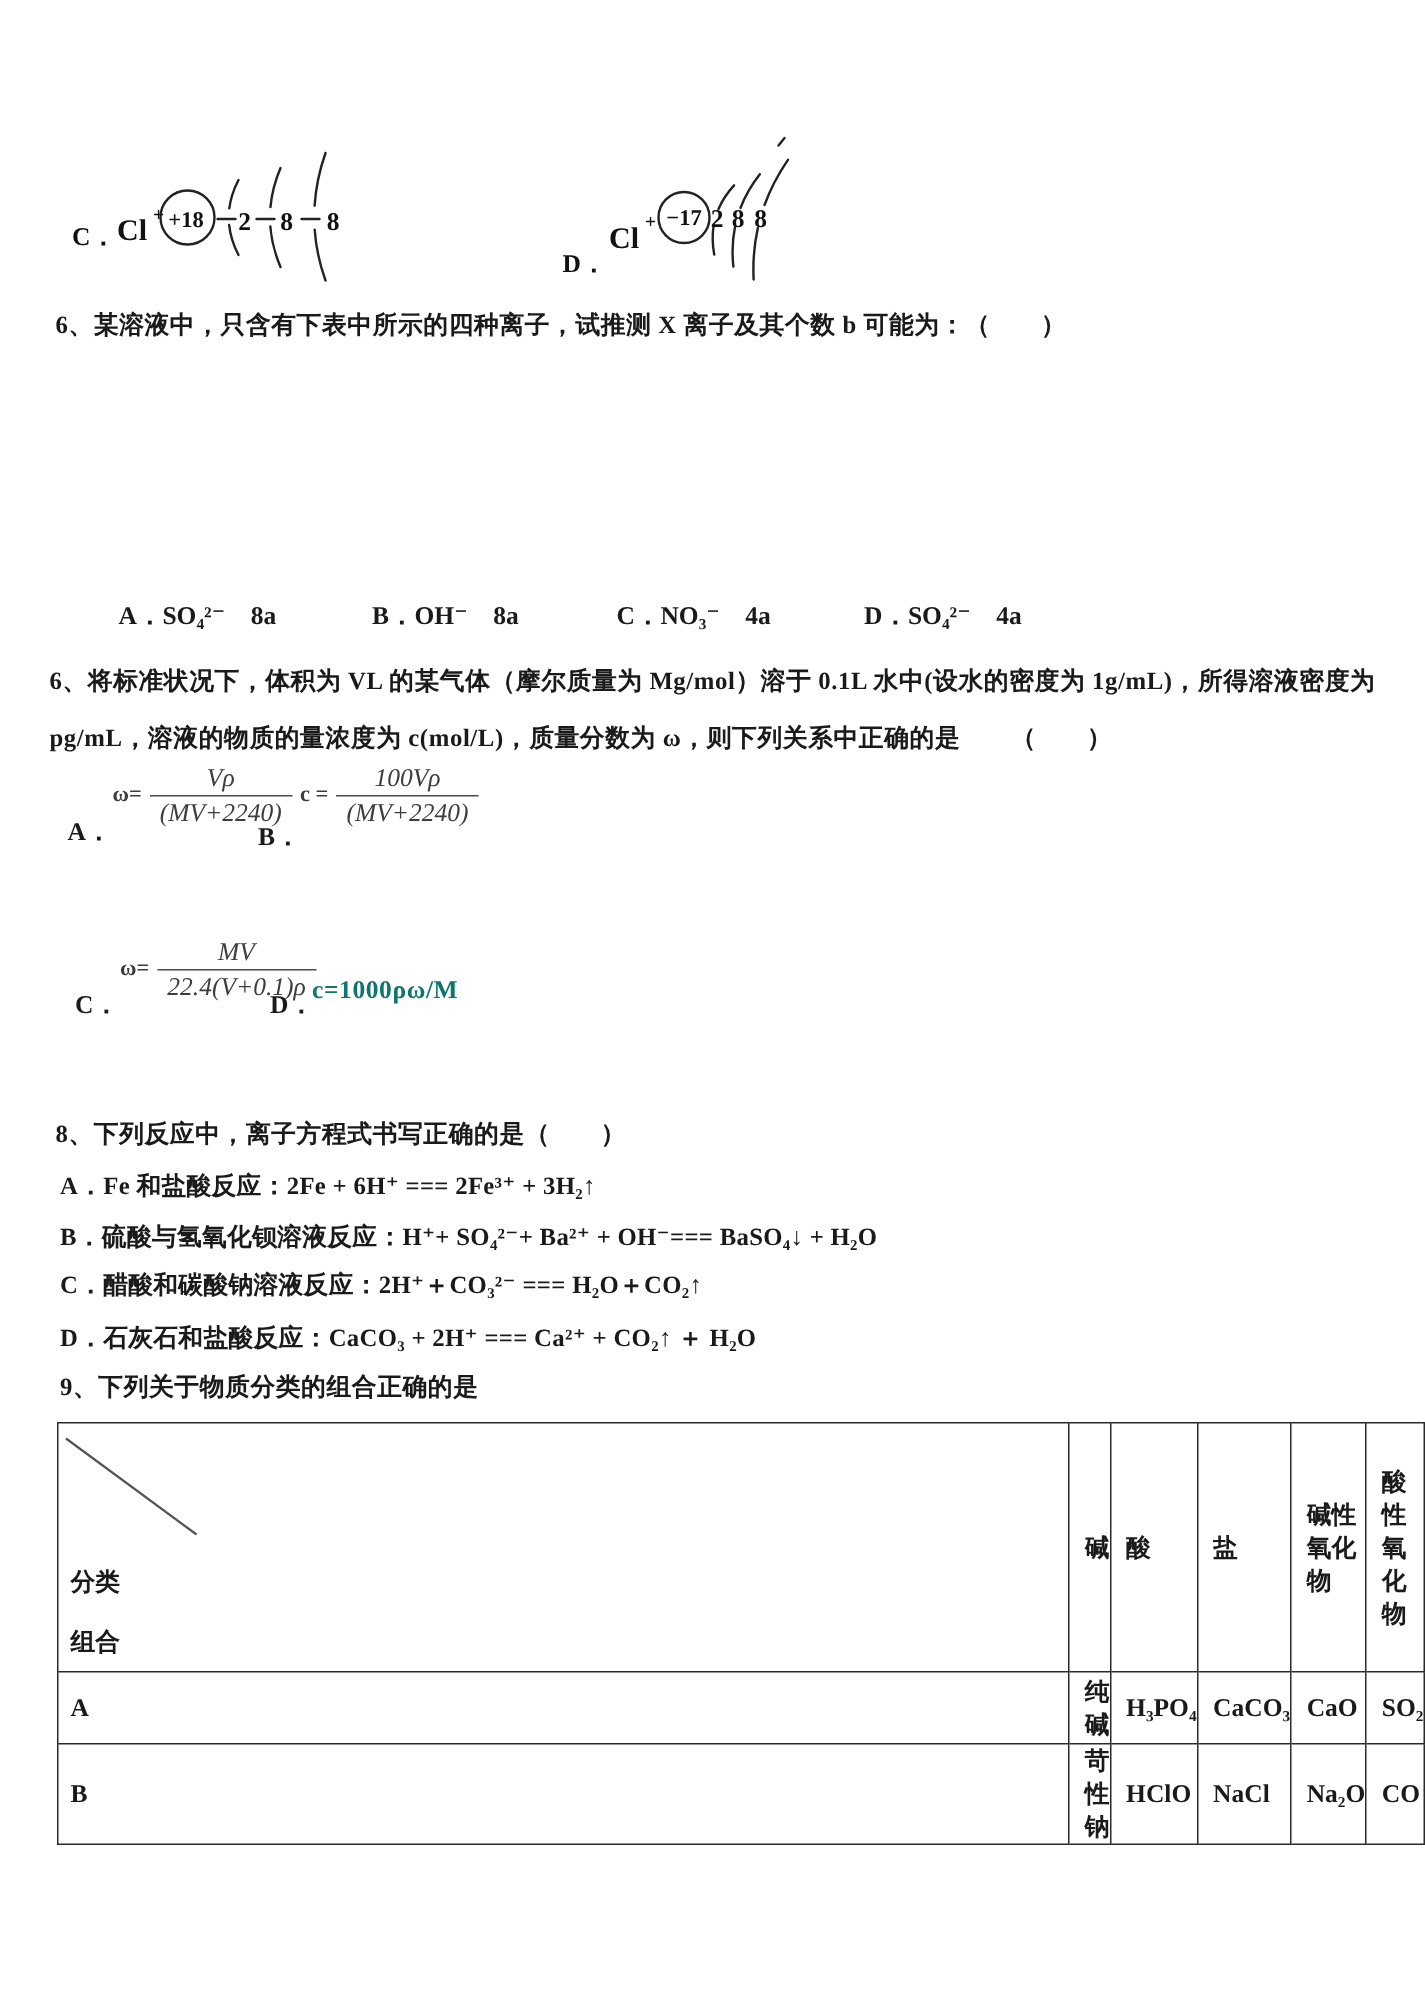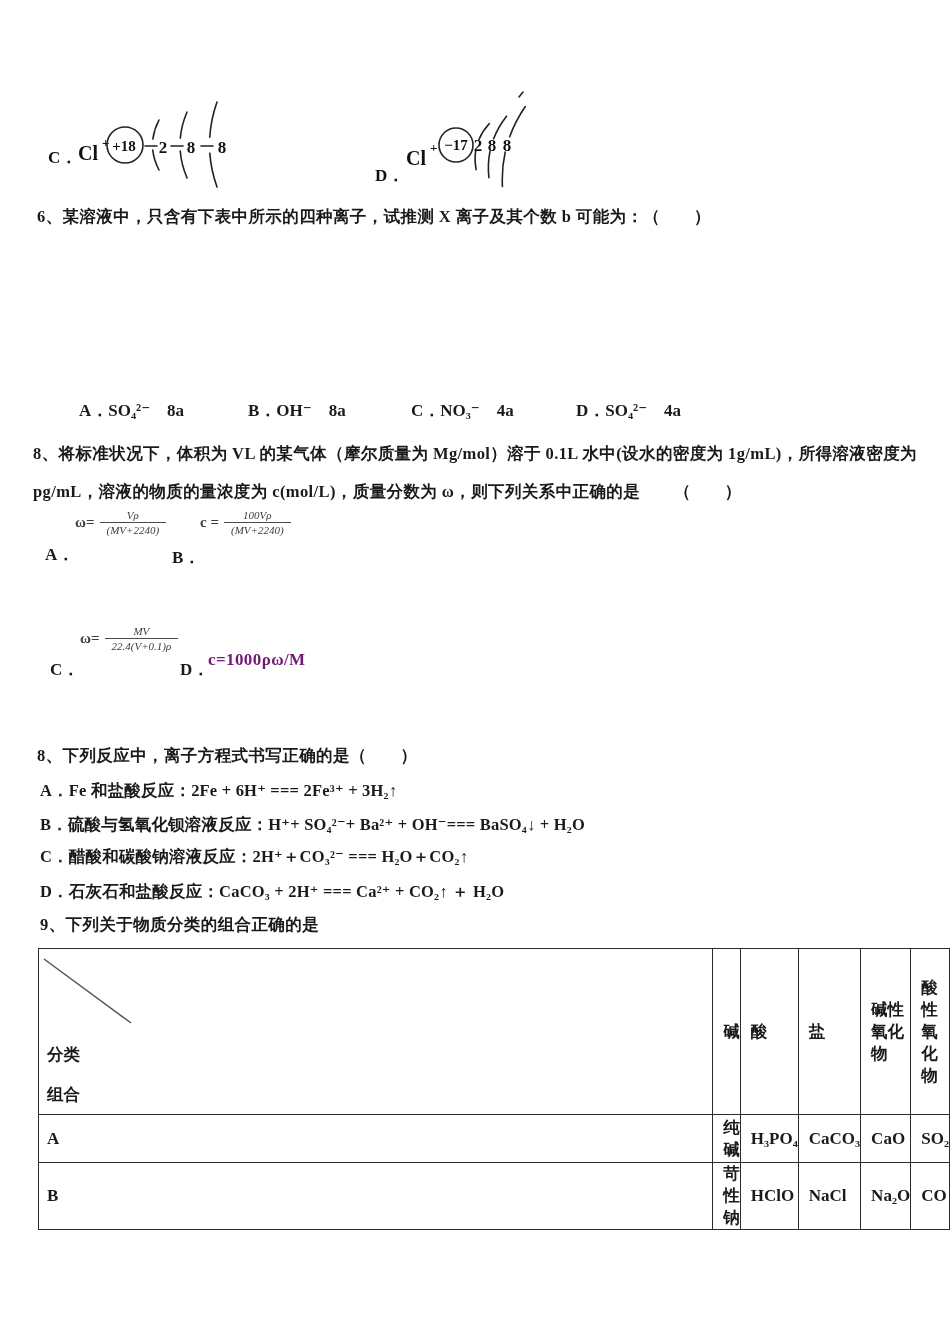--- a/index.html
+++ b/index.html
@@ -30,24 +30,24 @@
   table.t2 .chem{font-size:17px;font-weight:700;}
   table.t2 .cjk{font-size:16.5px;font-weight:600;}
   .cornercell{position:relative;width:100%;height:165px;padding:0!important;}
   .cornerline{position:absolute;left:0;top:0;}
   .cornertext{position:absolute;left:8px;top:86px;font-size:16.5px;font-weight:600;line-height:40px;}
 
   
   .fraceq{display:inline-flex;align-items:center;color:#3d3d3d;}
   .fraceq .lhs{font-size:15px;margin-right:5px;font-weight:600;}
   .frac{display:inline-flex;flex-direction:column;align-items:center;
-        font-style:italic;font-size:11px;line-height:1.3;}
+        font-style:italic;font-size:17px;line-height:1.3;}
   .frac .num{padding:0 7px;}
   .frac .den{border-top:1.4px solid #4a4a4a;padding:0 7px;}
-  .dformula{font-size:17px;font-weight:600;color:#701a75;letter-spacing:0.4px;}
+  .dformula{font-size:17px;font-weight:600;color:#0f766e;letter-spacing:0.4px;}
 
   
   svg text{fill:#111;}
   .svg-optlab{font-size:17px;font-weight:700;font-family:"Liberation Serif",serif;}
   .svg-ion{font-size:20px;font-weight:700;font-family:"Liberation Serif",serif;}
   .svg-chg{font-size:13px;font-weight:700;font-family:"Liberation Serif",serif;}
   .svg-nuc{font-size:15px;font-weight:700;font-family:"Liberation Serif",serif;}
   .svg-num{font-size:17px;font-weight:700;font-family:"Liberation Serif",serif;}
   .stroke{stroke:#222;stroke-width:1.6;fill:none;stroke-linecap:round;}
 </style>
@@ -89,21 +89,21 @@
   </svg>
 
   <div class="abs qtext" style="left:37px;top:206px">6、某溶液中，只含有下表中所示的四种离子，试推测 X 离子及其个数 b 可能为：（　　）</div>
 
 
   <span class="abs opt" style="left:43px;top:399px">A．SO₄²⁻　8a</span>
   <span class="abs opt" style="left:212px;top:399px">B．OH⁻　8a</span>
   <span class="abs opt" style="left:375px;top:399px">C．NO₃⁻　4a</span>
   <span class="abs opt" style="left:540px;top:399px">D．SO₄²⁻　4a</span>
 
-  <div class="abs qtext" style="left:33px;top:443px">8、将标准状况下，体积为 VL 的某气体（摩尔质量为 Mg/mol）溶于 0.1L 水中(设水的密度为 1g/mL)，所得溶液密度为</div>
+  <div class="abs qtext" style="left:33px;top:443px">6、将标准状况下，体积为 VL 的某气体（摩尔质量为 Mg/mol）溶于 0.1L 水中(设水的密度为 1g/mL)，所得溶液密度为</div>
   <div class="abs qtext" style="left:33px;top:481px">pg/mL，溶液的物质的量浓度为 c(mol/L)，质量分数为 ω，则下列关系中正确的是　　（　　）</div>
 
   <span class="abs optlabel" style="left:45px;top:543px">A．</span>
   <span class="abs fraceq" style="left:75px;top:508px">
     <span class="lhs">ω=</span>
     <span class="frac">
       <span class="num">Vρ</span>
       <span class="den">(MV+2240)</span>
     </span>
   </span>

